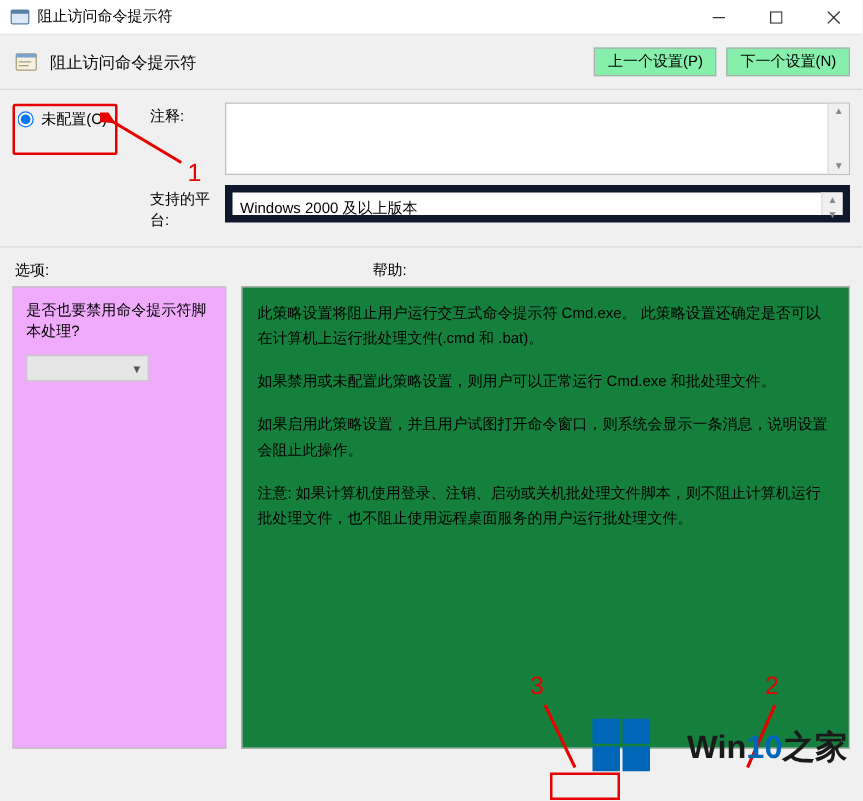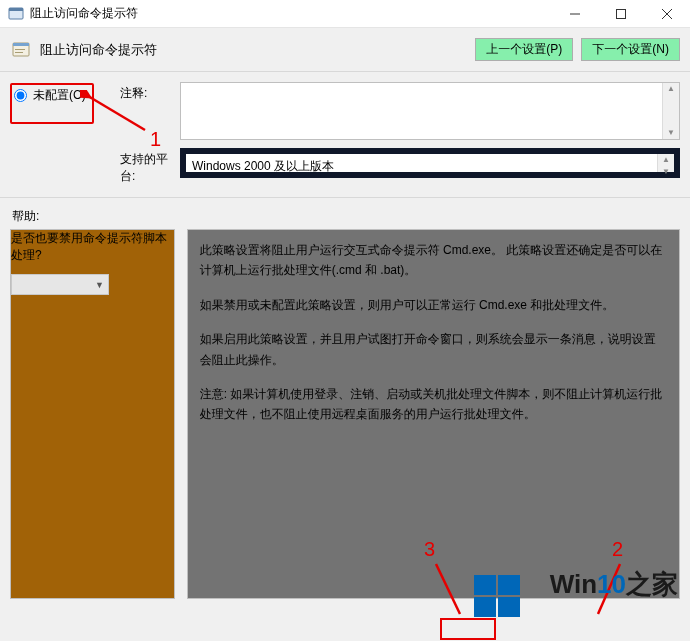--- a/index.html
+++ b/index.html
@@ -114,37 +114,37 @@
   }
   .labels-row .opt-label { width: 286px; }
   .panes {
     display: flex;
     padding: 0 10px;
     gap: 12px;
     height: 370px;
   }
   .left-pane {
     width: 280px;
-    background: #a16207;
+    background: #f0abfc;
     border: 1px solid #bfbfbf;
-    padding: 0;
+    padding: 10px;
   }
   .left-pane .question { margin-bottom: 10px; }
   .combo {
     width: 98px; height: 21px;
     background: #e6e6e6;
     border: 1px solid #c8c8c8;
     display: flex; align-items: center; justify-content: flex-end;
     padding-right: 4px;
   }
   .combo .caret { font-size: 9px; color: #555; }
 
   .right-pane {
     flex: 1 1 auto;
-    background: #737373;
+    background: #15803d;
     border: 1px solid #bfbfbf;
     padding: 10px 12px;
     overflow: auto;
     line-height: 1.7;
   }
   .right-pane p { margin: 0 0 14px 0; }
 
   
   .anno-arrow {
     position: absolute;
@@ -163,21 +163,21 @@
     border: 2px solid #e60000;
     width: 56px; height: 22px;
     left: 440px; top: 618px;
     pointer-events: none;
   }
 
   
   .watermark {
     position: absolute;
     right: 12px; bottom: 18px;
-    display: flex; 
+    display: flex; align-items: center;
     gap: 26px;
     pointer-events: none;
   }
   .wm-text { text-align: left; }
   .wm-title {
     font-size: 26px; font-weight: 700;
     color: #1a1a1a;
     line-height: 1;
   }
   .wm-title .blue { color: #0067b8; }
@@ -259,20 +259,21 @@
         <div class="tiny-scroll">
             <span>▲</span>
             <span>▼</span>
           </div>
       </div>
     </div>
   </div>
 </div>
 
 <div class="labels-row">
+  <div class="opt-label">选项:</div>
   <div>帮助:</div>
 </div>
 
 <div class="panes">
   <div class="left-pane">
     <div class="question">是否也要禁用命令提示符脚本处理?</div>
     <div class="combo">
       <span></span>
       <span class="caret">▼</span>
     </div>

